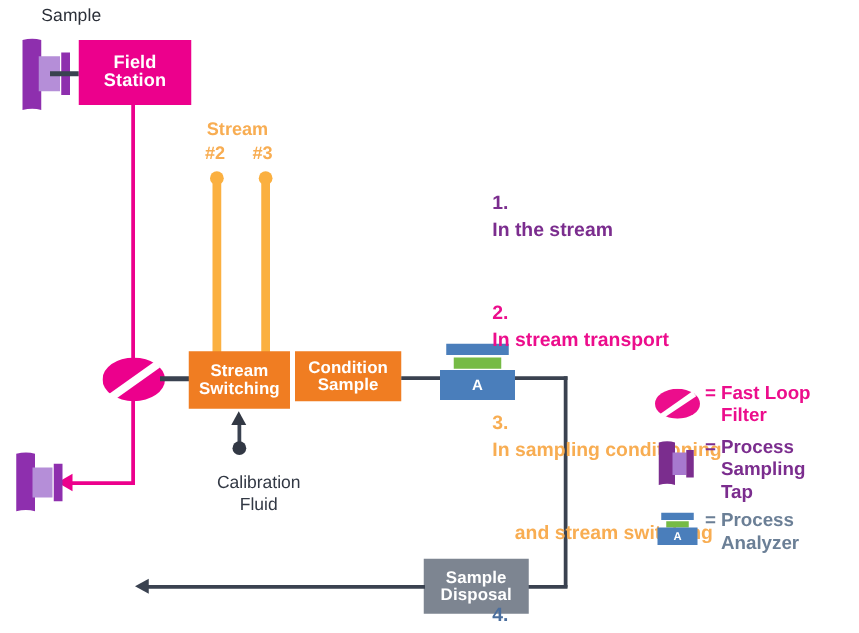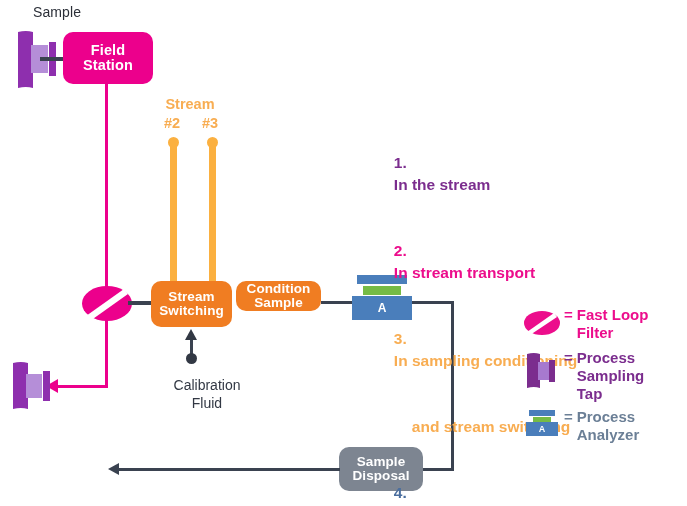--- a/index.html
+++ b/index.html
@@ -49,21 +49,20 @@
     position: absolute;
     box-sizing: border-box;
     display: flex;
     align-items: center;
     justify-content: center;
     text-align: center;
     color: #ffffff;
     font-weight: 700;
     line-height: 1.04;
     letter-spacing: .1px;
-    border-radius: 10px;
   }
   .box-pink   { background: #ec008c; }
   .box-orange { background: #f07d22; }
   .box-gray   { background: #7d8591; }
 
   
   .line-dark  { background: #3a4250; position: absolute; }
   .line-pink  { background: #ec008c; position: absolute; }
   .line-orange{ background: #fbb040; position: absolute; }
 
@@ -233,21 +232,21 @@
 
   <div class="box box-orange" style="left:151px; top:281px; width:81px; height:46px; font-size:13.5px;">
     <span>Stream<br>Switching</span>
   </div>
 
   <div class="line-dark" style="left:190px; top:338px; width:3px; height:19px;"></div>
   <div class="arrow-up-dark" style="left:185px; top:329px;"></div>
   <div class="dot-dark" style="left:186px; top:353px; width:11px; height:11px;"></div>
   <div class="lbl calib-label" style="left:157px; top:377px; width:100px;">Calibration<br>Fluid</div>
 
-  <div class="box box-orange" style="left:236px; top:281px; width:85px; height:30px; font-size:13.5px;">
+  <div class="box box-orange" style="left:236px; top:281px; width:85px; height:40px; font-size:13.5px;">
     <span>Condition<br>Sample</span>
   </div>
 
   <div class="line-dark" style="left:321px; top:301px; width:33px; height:3px;"></div>
 
   <div class="analyzer" style="left:352px; top:275px; width:60px; height:44px;">
     <div class="an-top" style="left:5px; top:0px; width:50px; height:9px;"></div>
     <div class="an-green" style="left:11px; top:11px; width:38px; height:9px;"></div>
     <div class="an-main" style="left:0px; top:21px; width:60px; height:24px; font-size:12px;">
       <span>A</span>

